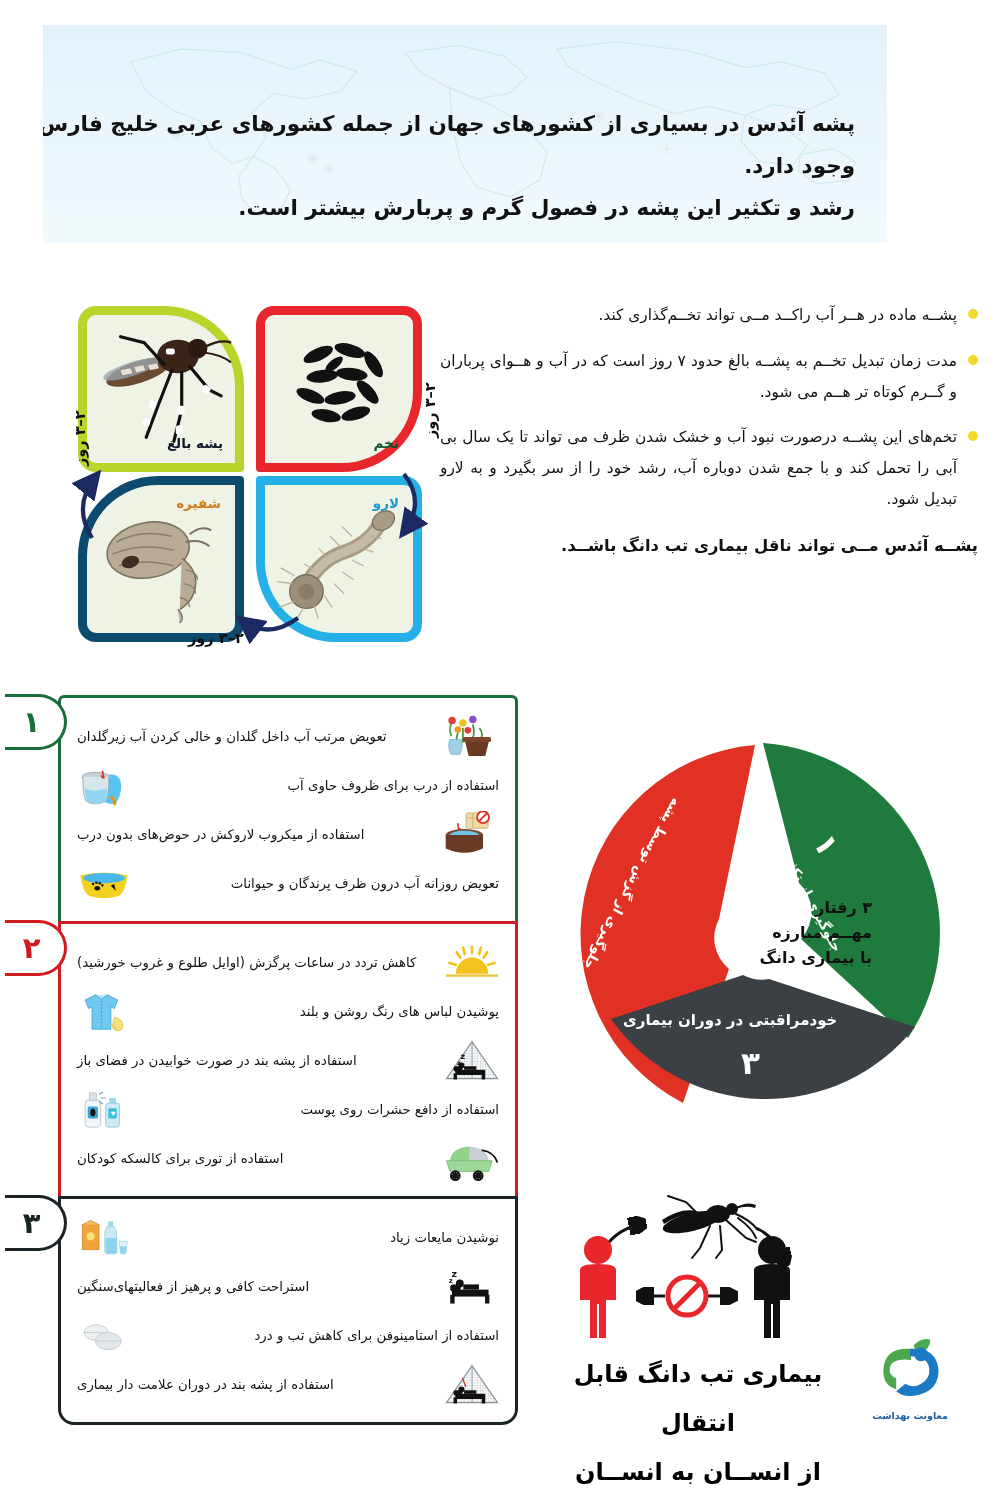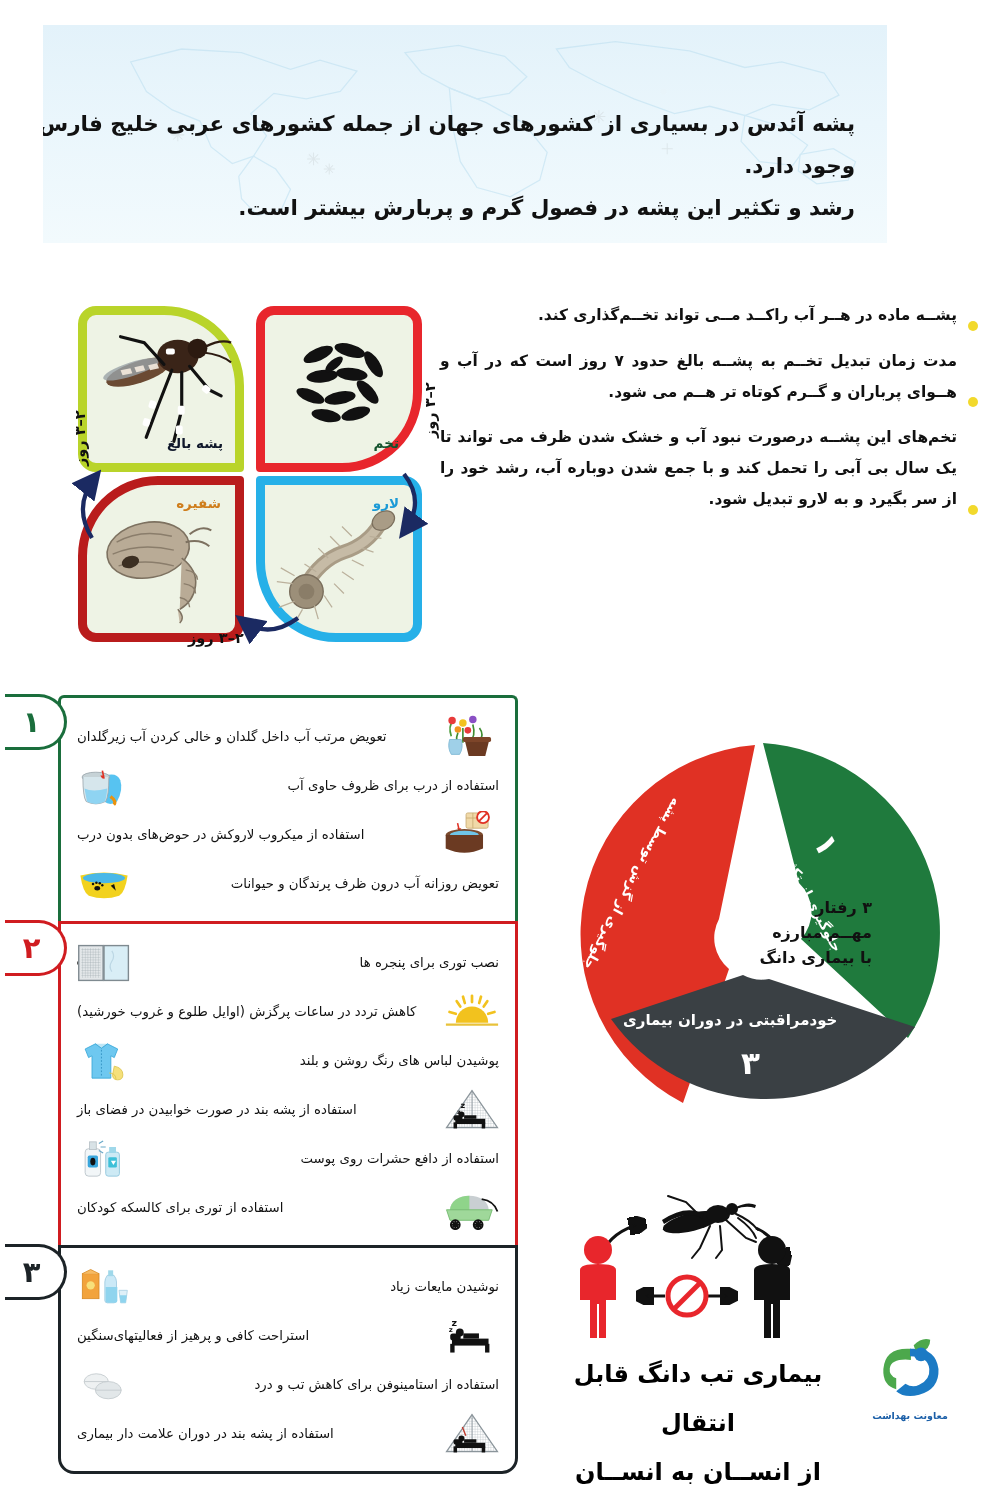--- a/index.html
+++ b/index.html
@@ -28,42 +28,42 @@
   .header-text .ln { display: block; }
 
   
   .lifecycle { position: absolute; left: 70px; top: 298px; width: 360px; height: 352px; }
   .quad {
     position: absolute; width: 166px; height: 166px;
     background: #eef3e5;
   }
   .q-adult { left: 8px;  top: 8px;  border: 9px solid #b9d42a; border-radius: 18px 80px 4px 18px; }
   .q-egg   { left: 186px;top: 8px;  border: 9px solid #e8262c; border-radius: 18px 18px 80px 4px; }
-  .q-pupa  { left: 8px;  top: 178px;border: 9px solid #b91c1c; border-radius: 80px 4px 18px 18px; }
+  .q-pupa  { left: 8px;  top: 178px;border: 9px solid #0c4a6e; border-radius: 80px 4px 18px 18px; }
   .q-larva { left: 186px;top: 178px;border: 9px solid #26b0e8; border-radius: 4px 18px 18px 80px; }
 
   .q-label { position: absolute; font-size: 13.5px; font-weight: bold; direction: rtl; }
   .lbl-adult { right: 12px; bottom: 12px; color: #0f172a; }
   .lbl-egg   { right: 14px; bottom: 12px; color: #14532d; }
   .lbl-pupa  { right: 14px; top: 10px;    color: #cf7d1b; }
   .lbl-larva { right: 14px; top: 10px;    color: #1b9ad6; }
 
   .daylabel {
     position: absolute; color: #111; font-size: 14.5px; font-weight: bold;
     direction: rtl; white-space: nowrap;
   }
   .day-left  { left: 2px;  top: 168px; transform: rotate(-90deg); transform-origin: left top; }
   .day-right { left: 352px;top: 140px; transform: rotate(-90deg); transform-origin: left top; }
   .day-bottom{ left: 118px;top: 332px; }
 
   .cyc-arrow { position: absolute; overflow: visible; }
 
   
   .bullets { position: absolute; right: 22px; top: 300px; width: 538px; direction: rtl; }
-  .bullet-row { display: flex; align-items: flex-end; margin-bottom: 15px; font-weight: bold; }
+  .bullet-row { display: flex; align-items: flex-start; margin-bottom: 15px; }
   .bullet-dot {
     flex: 0 0 auto; width: 10px; height: 10px; border-radius: 50%;
     background: #f2d92c; margin-top: 9px; margin-left: 11px;
   }
   .bullet-txt {
     flex: 1 1 auto; font-size: 15.4px; line-height: 2.0;
     color: #111; text-align: justify; text-align-last: right;
   }
   .bullet-strong {
     font-size: 16.4px; font-weight: bold; color: #111;
@@ -286,20 +286,21 @@
       <span class="bullet-txt">پشــه ماده در هــر آب راکــد مــی تواند تخــم‌گذاری کند.</span>
     </div>
     <div class="bullet-row">
       <span class="bullet-dot"></span>
       <span class="bullet-txt">مدت زمان تبدیل تخــم به پشــه بالغ حدود ٧ روز است که در آب و هــوای پرباران و گــرم کوتاه تر هــم می شود.</span>
     </div>
     <div class="bullet-row">
       <span class="bullet-dot"></span>
       <span class="bullet-txt">تخم‌های این پشــه درصورت نبود آب و خشک شدن ظرف می تواند تا یک سال بی آبی را تحمل کند و با جمع شدن دوباره آب، رشد خود را از سر بگیرد و به لارو تبدیل شود.</span>
     </div>
+    <div class="bullet-strong">پشــه آئدس مــی تواند ناقل بیماری تب دانگ باشــد.</div>
   </div>
 
   <div class="boxes">
 
     <div class="box box1">
       <div class="box-inner">
         <div class="tab">
           <span>١</span>
         </div>
 
@@ -380,37 +381,20 @@
         </div>
       </div>
     </div>
 
     <div class="box box2">
       <div class="box-inner">
         <div class="tab">
           <span>٢</span>
         </div>
 
-        <div class="item ico-right">
-          <span class="item-txt">نصب توری برای پنجره ها</span>
-          <span class="item-ico">
-            <svg viewBox="0 0 62 44" width="54" height="40">
-              <defs>
-                <pattern id="mesh" width="3" height="3" patternUnits="userSpaceOnUse">
-                  <path d="M0 0 H3 M0 0 V3" stroke="#9aa5ab" stroke-width=".7"></path>
-                </pattern>
-              </defs>
-              <rect x="2" y="2" width="28" height="40" fill="#e3e7e9" stroke="#7f8a90" stroke-width="1.6"></rect>
-              <rect x="5" y="5" width="22" height="34" fill="url(#mesh)"></rect>
-              <rect x="31" y="2" width="28" height="40" fill="#d9eef6" stroke="#7f8a90" stroke-width="1.6"></rect>
-              <path d="M40 8 q4 6 0 12 q-4 6 0 12" stroke="#bcd7e4" stroke-width="1.4" fill="none"></path>
-              <path d="M1 20 l-3 2 3 2z" fill="#444"></path>
-            </svg>
-          </span>
-        </div>
 
         <div class="item ico-left">
           <span class="item-txt">کاهش تردد در ساعات پرگزش (اوایل طلوع و غروب خورشید)</span>
           <span class="item-ico">
             <svg viewBox="0 0 62 40" width="56" height="36">
               <g stroke="#f2c21e" stroke-width="3" stroke-linecap="round">
                 <path d="M31 2 v7"></path>
                   <path d="M14 8 l4 6"></path>
                   <path d="M48 8 l-4 6"></path>
                 <path d="M6 20 l7 2"></path>

